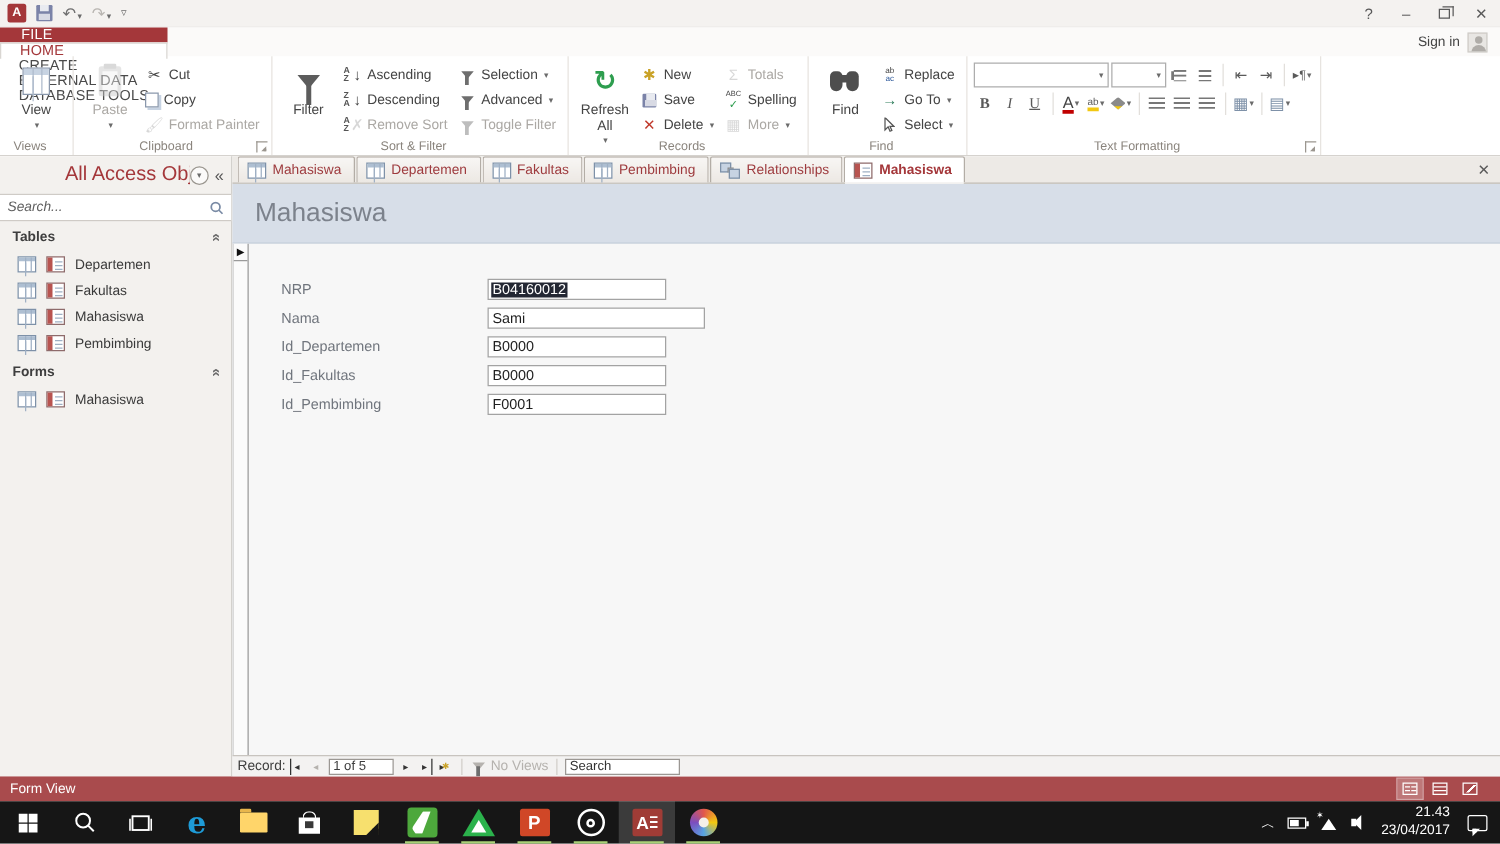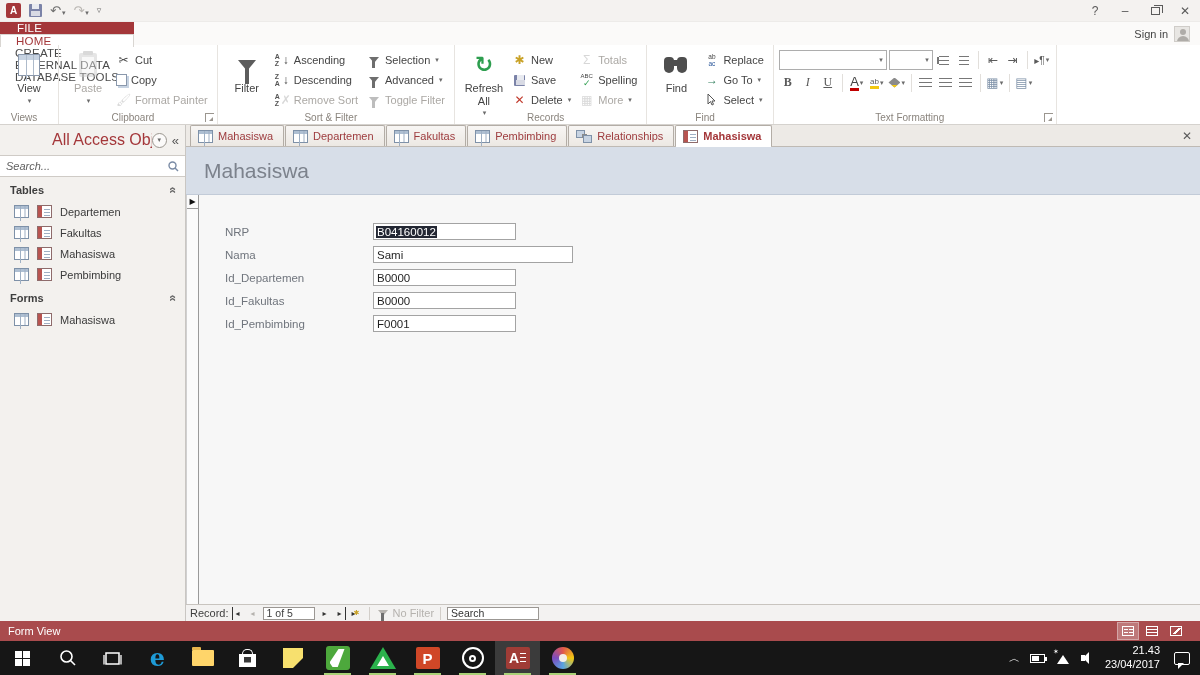--- a/index.html
+++ b/index.html
@@ -106,21 +106,21 @@
   .strip-close{position:absolute;right:8px;top:4px;color:#5A5A5A;font-size:12px;}
 
   .form-header{height:48px;background:#D7DEE8;border-bottom:1px solid #C2CBD8;display:flex;align-items:center;padding-left:18px;}
   .form-title{font-size:21px;color:#7C828C;}
   .form-body{flex:1;background:#F7F7F7;position:relative;display:flex;}
   .recsel{width:13px;background:#FBFBFB;border-right:1px solid #9A9A9A;border-left:1px solid #D0D0D0;position:relative;}
   .recsel .arrowbox{height:14px;border-bottom:1px solid #9A9A9A;display:flex;align-items:center;justify-content:center;font-size:8px;color:#111;}
   .fields{padding:28px 0 0 26px;}
   .frow{display:flex;align-items:center;margin-bottom:6px;height:17px;}
   .flabel{width:148px;color:#70757D;font-size:11.5px;}
-  .tbox{height:17px;border:1px solid #A3A3A3;background:#fff;display:flex;align-items:center;padding:0 2px;}
+  .tbox{height:17px;border:1px solid #A3A3A3;background:#fff;display:flex;align-items:center;padding:0 2px;margin-left:17px;}
   .tval{font-size:11.5px;color:#1F1F1F;padding:0 1px;}
   .frow.sel .tval{background:#232733;color:#FFFFFF;}
 
   .recnav{height:17px;background:#F3F2F1;border-top:1px solid #C8C4BF;display:flex;align-items:center;gap:3px;padding-left:4px;font-size:11px;color:#3E3E3E;}
   .rn-btn{display:inline-flex;align-items:center;justify-content:center;width:14px;height:13px;font-size:8px;color:#333;}
   .rn-btn.gray{color:#B5B2AE;}
   .rn-pos{width:52px;height:13px;background:#fff;border:1px solid #9B9793;display:flex;align-items:center;padding-left:3px;font-size:10.5px;}
   .rn-sep{width:1px;height:13px;background:#D2CEC9;margin:0 3px;}
   .rn-search{width:92px;height:13px;background:#fff;border:1px solid #9B9793;display:flex;align-items:center;padding-left:3px;font-size:10.5px;color:#333;}
   .newstar{color:#C9A227;font-size:7px;margin-left:-2px;}
@@ -554,21 +554,21 @@
       <div class="fields">
 
       <div class="frow sel">
           <span class="flabel">NRP</span>
           <div class="tbox" style="width: 143px;">
             <span class="tval">B04160012</span>
           </div>
         </div>
           <div class="frow">
           <span class="flabel">Nama</span>
-          <div class="tbox" style="width: 200px;">
+          <div class="tbox" style="width: 174px;">
             <span class="tval">Sami</span>
           </div>
         </div>
           <div class="frow">
           <span class="flabel">Id_Departemen</span>
           <div class="tbox" style="width: 143px;">
             <span class="tval">B0000</span>
           </div>
         </div>
           <div class="frow">
@@ -591,21 +591,21 @@
       <span class="rn-btn" style="border-left:1px solid #333;width:11px;">◂</span>
       <span class="rn-btn gray">◂</span>
       <span class="rn-pos">1 of 5</span>
       <span class="rn-btn">▸</span>
       <span class="rn-btn" style="border-right:1px solid #333;width:11px;">▸</span>
       <span class="rn-btn">▸<span class="newstar">✱</span></span>
       <span class="rn-sep"></span>
       <span class="rn-btn gray">
           <span class="funnel-s" style="border-top-color:#B5B2AE;"></span>
         </span>
-      <span style="color:#B5B2AE;">No Filter</span>
+      <span style="color:#B5B2AE;">No Views</span>
       <span class="rn-sep"></span>
       <span class="rn-search">Search</span>
     </div>
   </div>
 </div>
 
 <div class="statusbar">
   <span>Form View</span>
   <div class="sb-views">
     <span class="sb-ic on">

